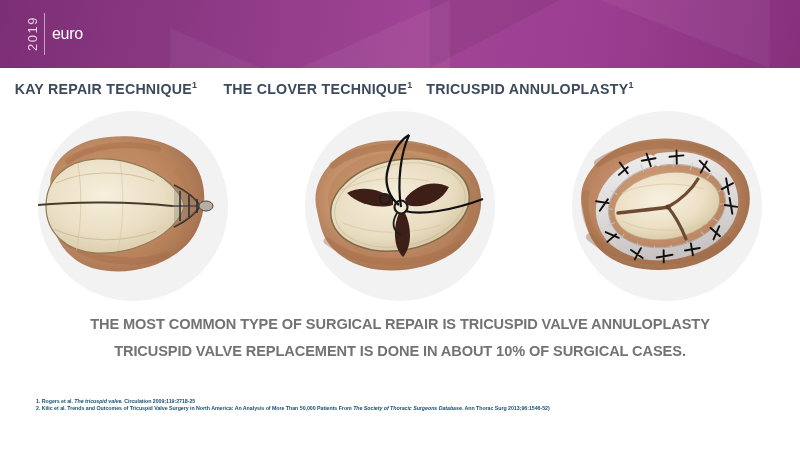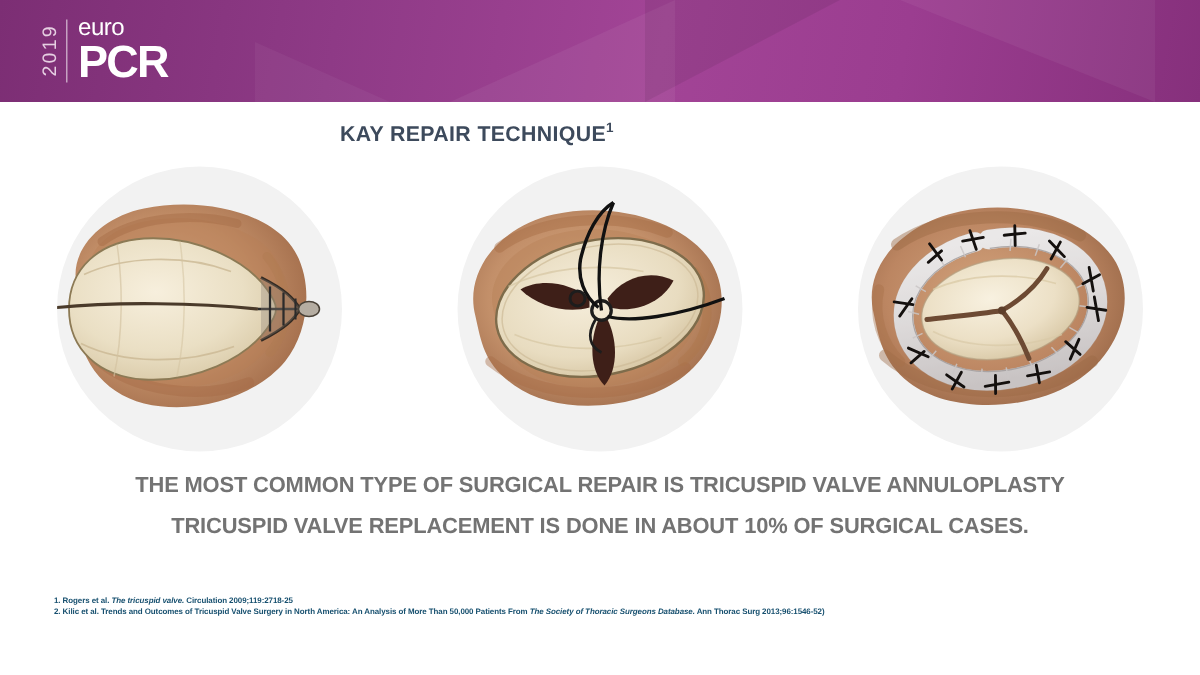--- a/index.html
+++ b/index.html
@@ -193,29 +193,34 @@
   <div class="facet facet-a"></div>
   <div class="facet facet-b"></div>
   <div class="facet facet-c"></div>
   <div class="facet facet-d"></div>
 
   <div class="logo-block">
     <div class="logo-year">2019</div>
     <div class="logo-divider"></div>
     <div class="logo-words">
       <div class="logo-euro">euro</div>
-      <div class="logo-pcr">PCR</div>
     </div>
   </div>
 
 </div>
 
 <div class="col-headings">
   <div class="col-head">
     <span>KAY REPAIR TECHNIQUE</span><sup>1</sup>
+  </div>
+  <div class="col-head">
+    <span>THE CLOVER TECHNIQUE</span><sup>1</sup>
+  </div>
+  <div class="col-head">
+    <span>TRICUSPID ANNULOPLASTY</span><sup>1</sup>
   </div>
 </div>
 
 <div class="figures">
 
   <div class="fig-cell">
     <div class="fig-disc">
       <svg class="fig-svg" width="190" height="190" viewBox="0 0 190 190">
         <defs>
           <radialGradient id="kayMyo" cx="40%" cy="45%" r="68%">

